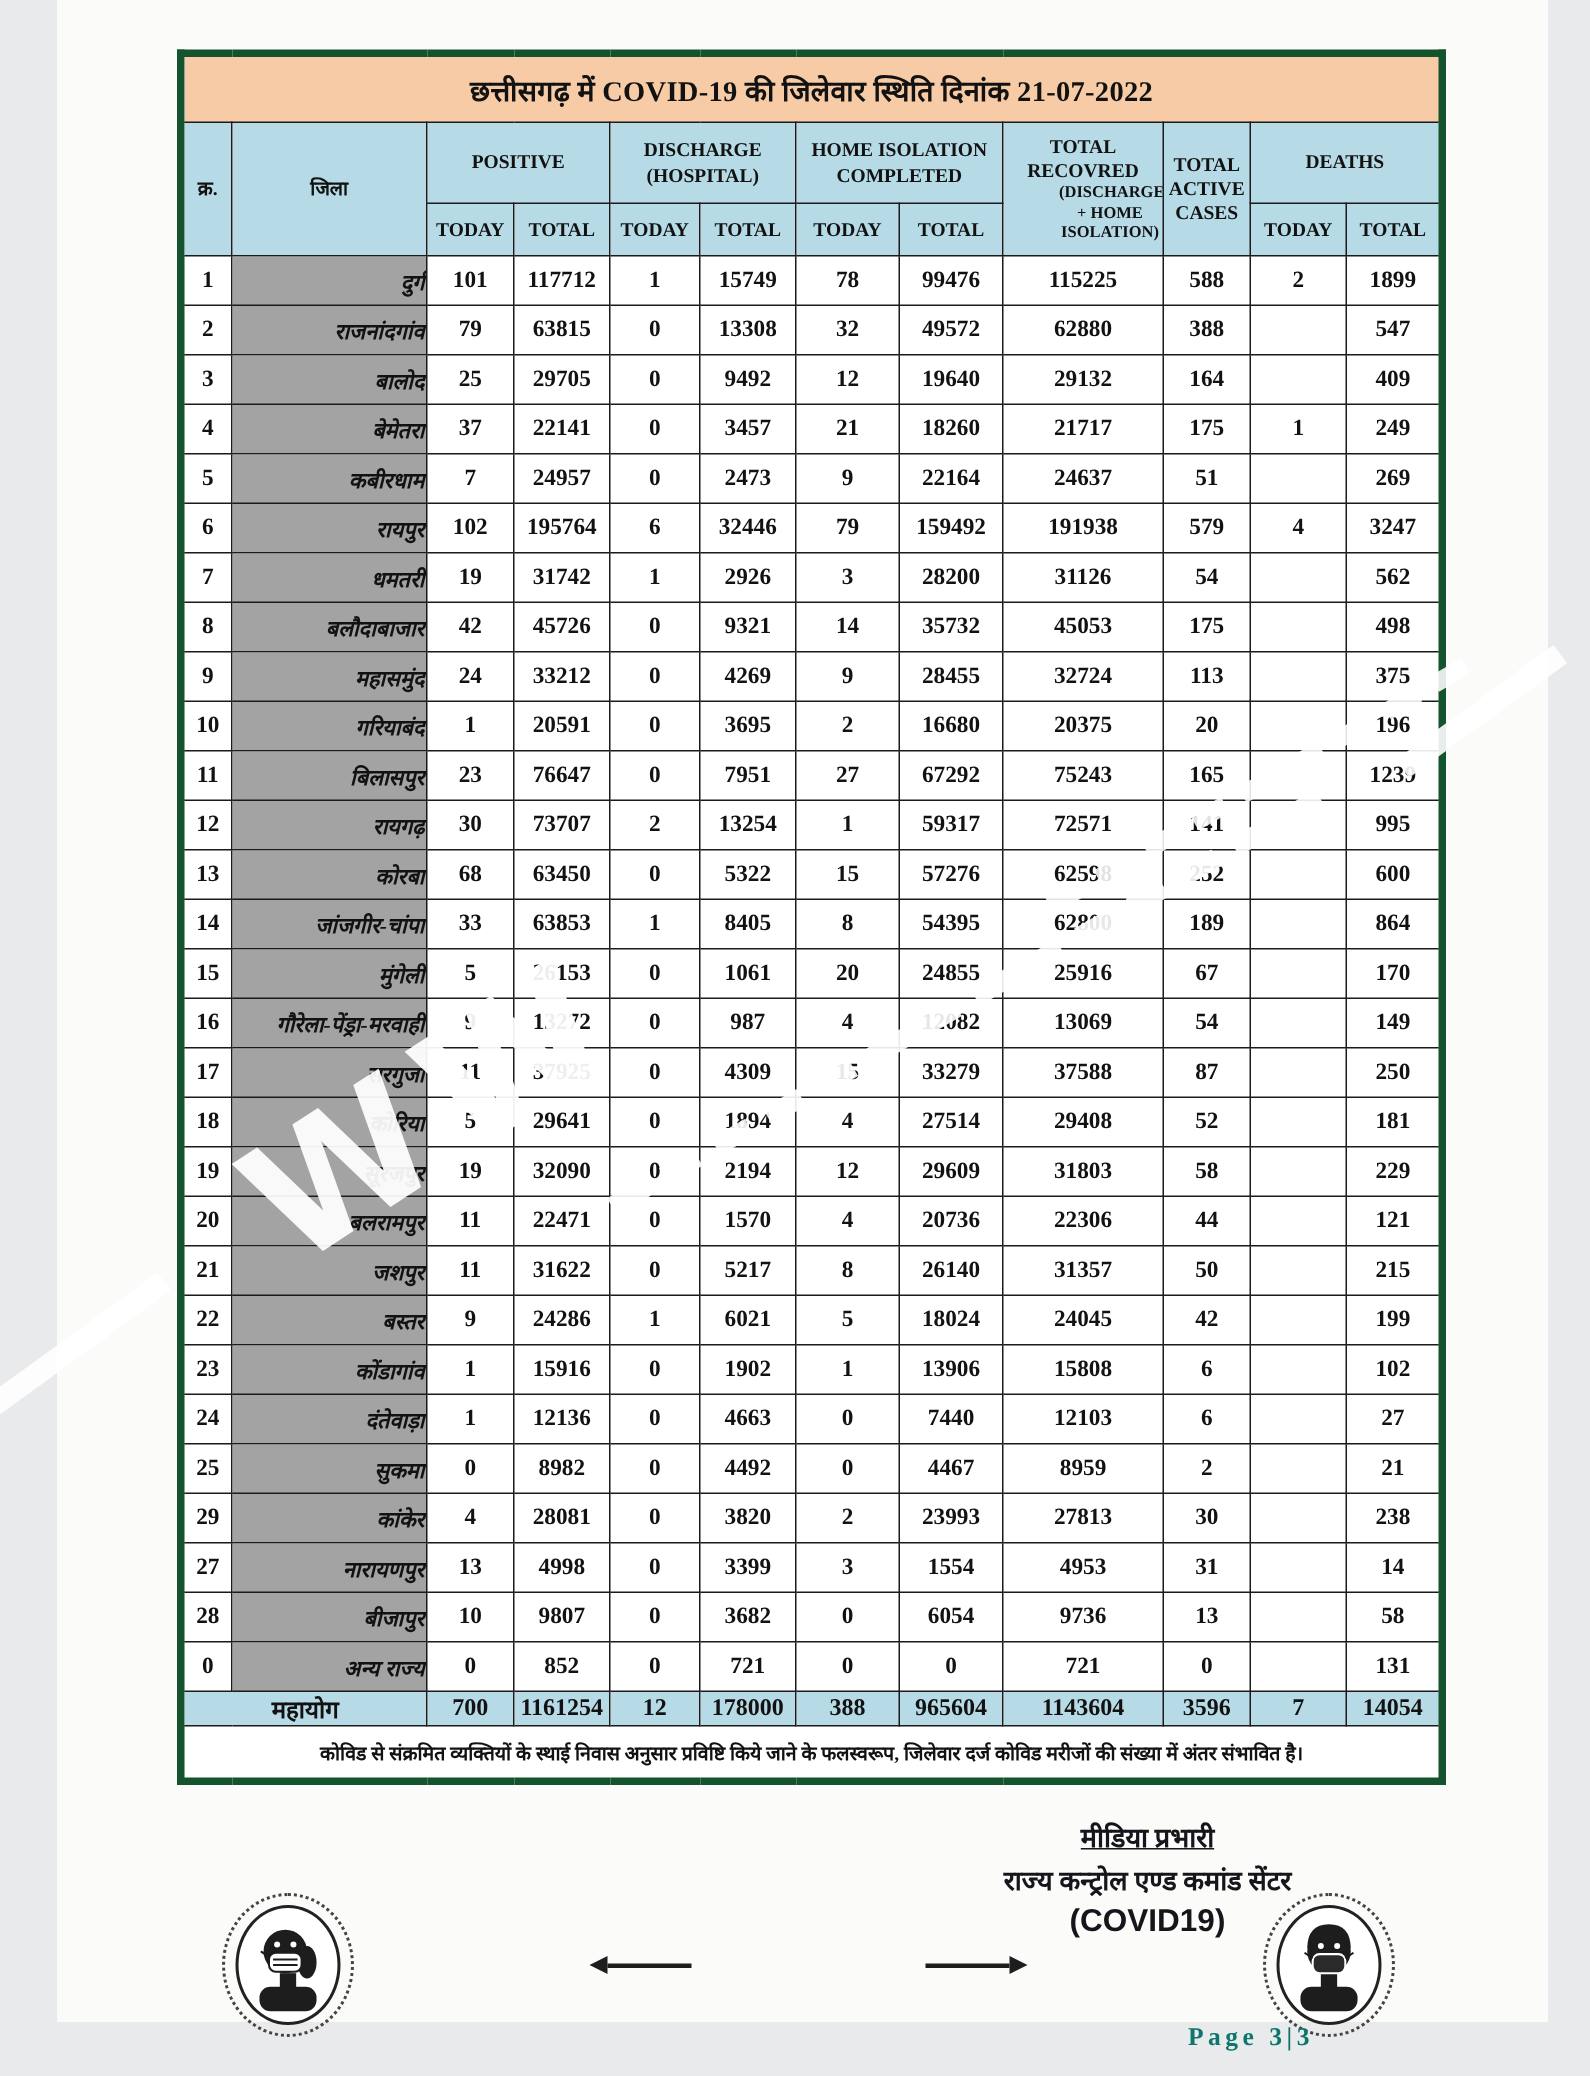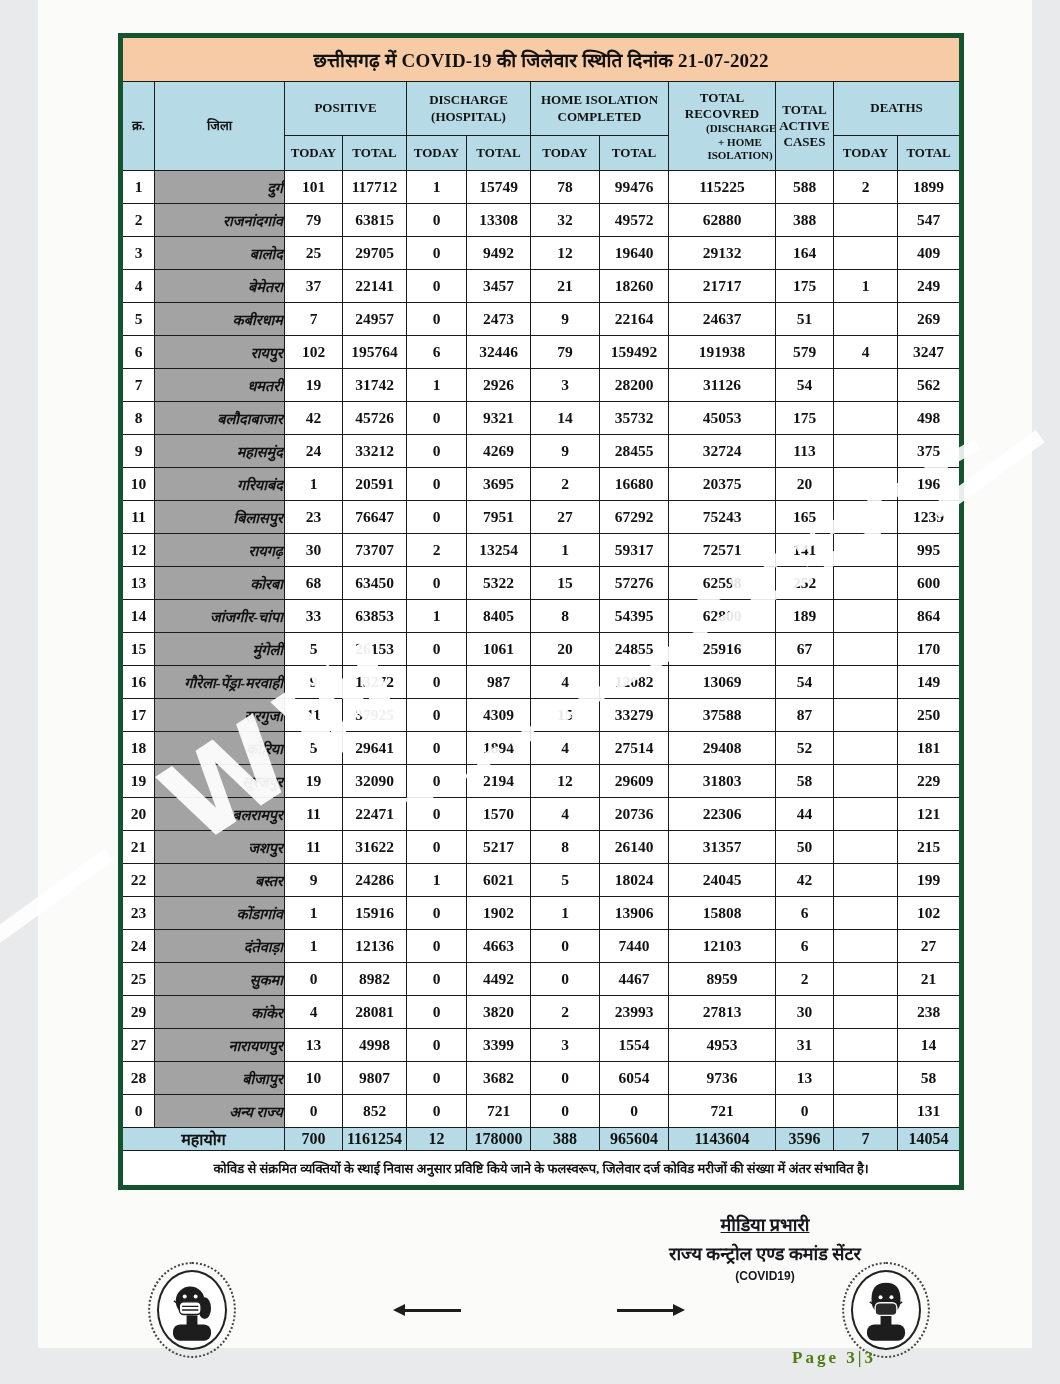--- a/index.html
+++ b/index.html
@@ -47,21 +47,21 @@
   tr.note-row td {
     background:#ffffff; height:37px; font-size:13px; padding:0 6px;
   }
   
   .media-block {
     position:absolute; left:555px; top:1212px; width:420px;
     text-align:center; font-weight:bold; color:#15151c;
   }
   .media-block .l1 { font-size:18px;text-decoration:underline; }
   .media-block .l2 { font-size:18px; margin-top:5px; }
-  .media-block .l3 { font-size:12px; margin-top:4px; font-family:"Liberation Sans","DejaVu Sans",sans-serif; }
+  .media-block .l3 { font-size:21px; margin-top:4px; font-family:"Liberation Sans","DejaVu Sans",sans-serif; }
   .slogan-row {
     position:absolute; left:148px; top:1262px; width:782px;
     display:flex; align-items:center; justify-content:space-between;
   }
   .slogan-text {
     font-size:17.5px; font-weight:bold; color:#1a1a1a; white-space:nowrap; padding:0 8px;
   }
   .ring {
     width:88px; height:96px; border:2.5px dotted #444; border-radius:50%;
     display:flex; align-items:center; justify-content:center; background:transparent;
@@ -69,21 +69,21 @@
   .inner-ring {
     width:70px; height:80px; border:2.5px solid #222; border-radius:50%;
     display:flex; align-items:center; justify-content:center; background:#fff; overflow:hidden;
   }
   .arr { display:flex; align-items:center; }
   .arr .shaft { width:56px; height:3px; background:#1d1d1d; }
   .head-l { width:0; height:0; border-top:6px solid transparent; border-bottom:6px solid transparent; border-right:12px solid #1d1d1d; }
   .head-r { width:0; height:0; border-top:6px solid transparent; border-bottom:6px solid transparent; border-left:12px solid #1d1d1d; }
   .page-num {
     position:absolute; left:792px; top:1348px;
-    color:#4d7c0f; font-size:17px; letter-spacing:3px; font-weight:bold;
+    color:#0f766e; font-size:17px; letter-spacing:3px; font-weight:bold;
   }
   
   .wm {
     position:absolute; z-index:6; pointer-events:none;
     color:rgba(255,255,255,0.93);
     font-family:"DejaVu Sans",sans-serif; font-weight:bold;
   }
   #wm-letters {
     left:140px; top:760px; font-size:112px; letter-spacing:14px;
     transform:rotate(-33deg); transform-origin:left top;

